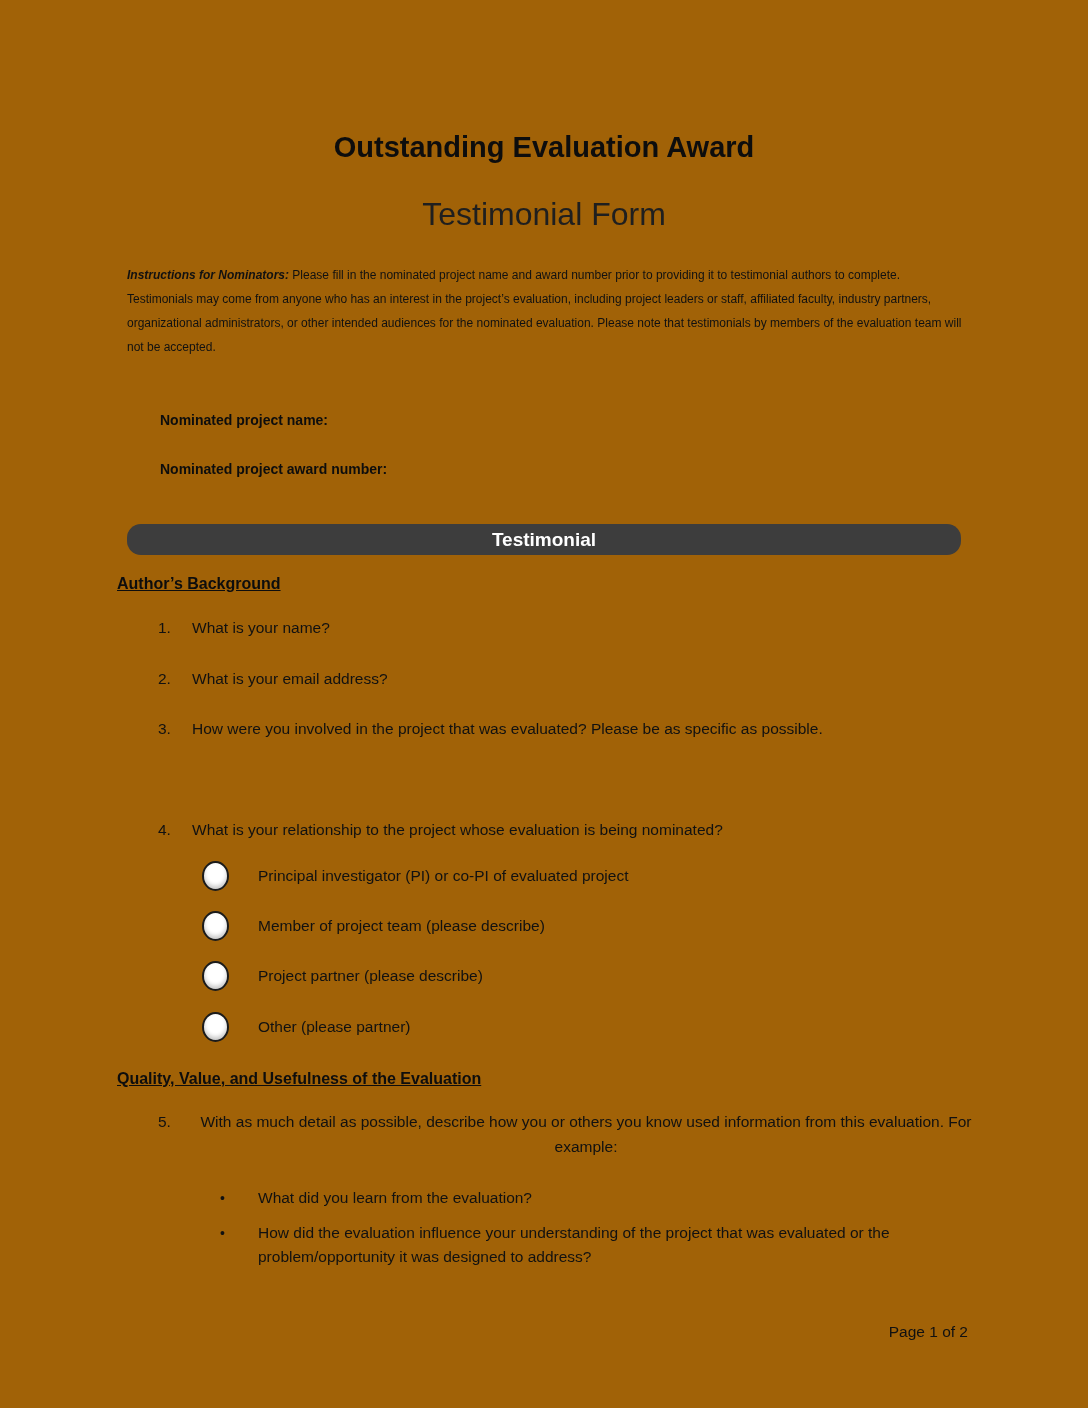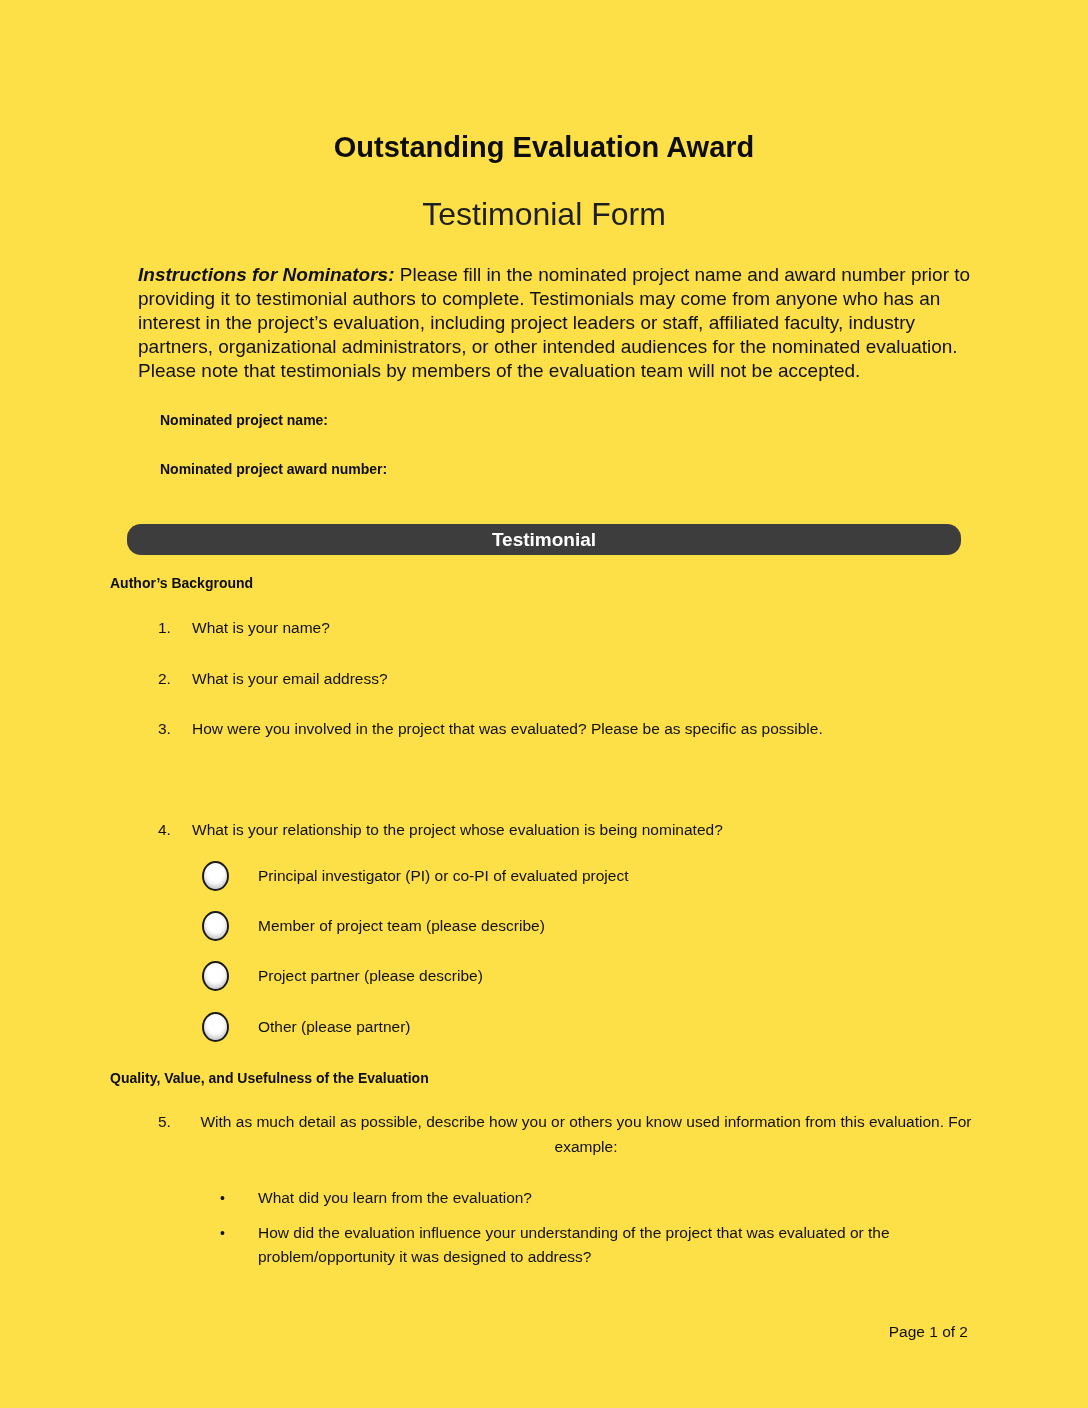--- a/index.html
+++ b/index.html
@@ -5,21 +5,21 @@
   * { margin: 0; padding: 0; box-sizing: border-box; }
   html, body { background: #ffffff; }
   body {
     font-family: "Liberation Sans", "DejaVu Sans", sans-serif;
     color: #111111;
   }
   .page {
     position: relative;
     width: 1088px;
     height: 1408px;
-    background: #fde047;
+    background: #a16207;
     overflow: hidden;
   }
   .doc-title {
     position: absolute;
     top: 131px;
     left: 0;
     width: 100%;
     text-align: center;
     font-size: 29px;
     font-weight: 700;
@@ -31,23 +31,23 @@
     left: 0;
     width: 100%;
     text-align: center;
     font-size: 32px;
     font-weight: 400;
     color: #1f1f1f;
   }
   .instructions {
     position: absolute;
     top: 263px;
-    left: 138px;
+    left: 127px;
     width: 836px;
-    font-size: 19px;
+    font-size: 12px;
     line-height: 24px;
     color: #111111;
   }
   .instructions .instr-label {
     font-weight: 700;
     font-style: italic;
   }
   .field-row {
     position: absolute;
     left: 160px;
@@ -65,24 +65,25 @@
     height: 31px;
     line-height: 31px;
     text-align: center;
     font-size: 19px;
     font-weight: 700;
     border-radius: 14px;
     
   }
   .subheading {
     position: absolute;
-    left: 110px;
-    font-size: 14px;
+    left: 117px;
+    font-size: 16px;
     font-weight: 700;
     color: #0d0d0d;
+    text-decoration: underline;
   }
   .subheading.authors { top: 575px; }
   .subheading.quality { top: 1070px; }
   .q-row {
     position: absolute;
     left: 158px;
     display: flex;
     font-size: 15.5px;
     line-height: 25px;
     color: #111111;

